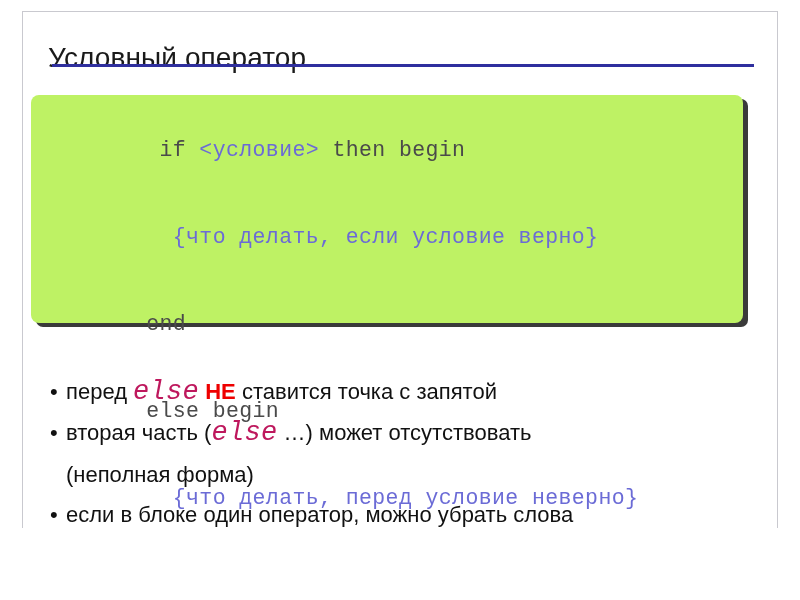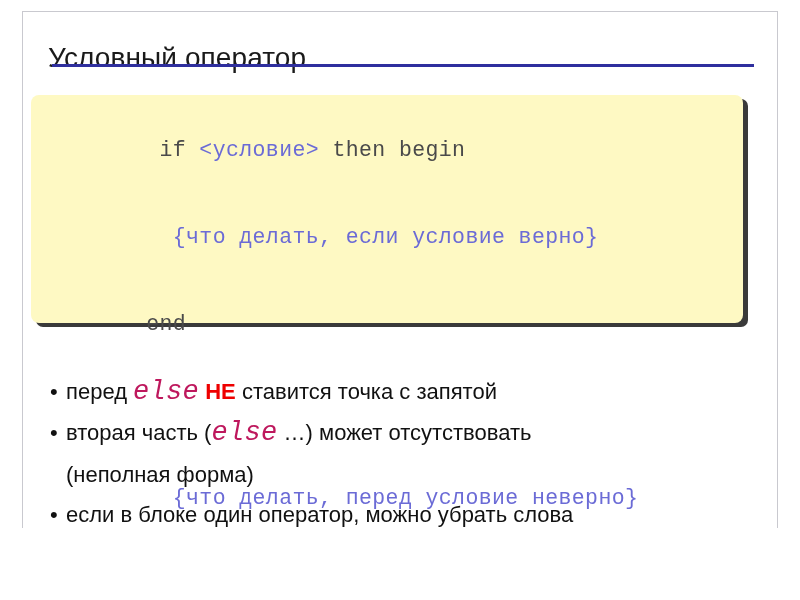--- a/index.html
+++ b/index.html
@@ -63,21 +63,21 @@
     background: #3a3a3a;
     border-radius: 7px;
   }
   .code-box {
     position: absolute;
     left: 31px;
     top: 95px;
     width: 712px;
     height: 228px;
     box-sizing: border-box;
-    background: #fef9c3;
+    background: #bef264;
     border-radius: 8px;
     padding: 12px 0 0 0;
   }
   .code-line {
     font-family: "Liberation Mono", "DejaVu Sans Mono", monospace;
     font-size: 21.5px;
     line-height: 29px;
     white-space: pre;
     color: #4a4a4a;
     padding-left: 22px;
@@ -170,21 +170,21 @@
     <div class="code-line">
       <span class="kw">  </span><span class="kw">if </span><span class="cm">&lt;условие&gt;</span><span class="kw"> then begin</span>
     </div>
     <div class="code-line">
       <span class="kw">   </span><span class="cm">{что делать, если условие верно}</span>
     </div>
     <div class="code-line">
       <span class="kw"> </span><span class="kw">end</span>
     </div>
     <div class="code-line">
-      <span class="kw"> </span>
+      <span class="kw"> </span><span class="kw">else begin</span>
     </div>
     <div class="code-line">
       <span class="kw">   </span><span class="cm">{что делать, перед условие неверно}</span>
     </div>
     <div class="code-line">
       <span class="kw"> </span><span class="kw">end;</span>
     </div>
   </div>
 
 

